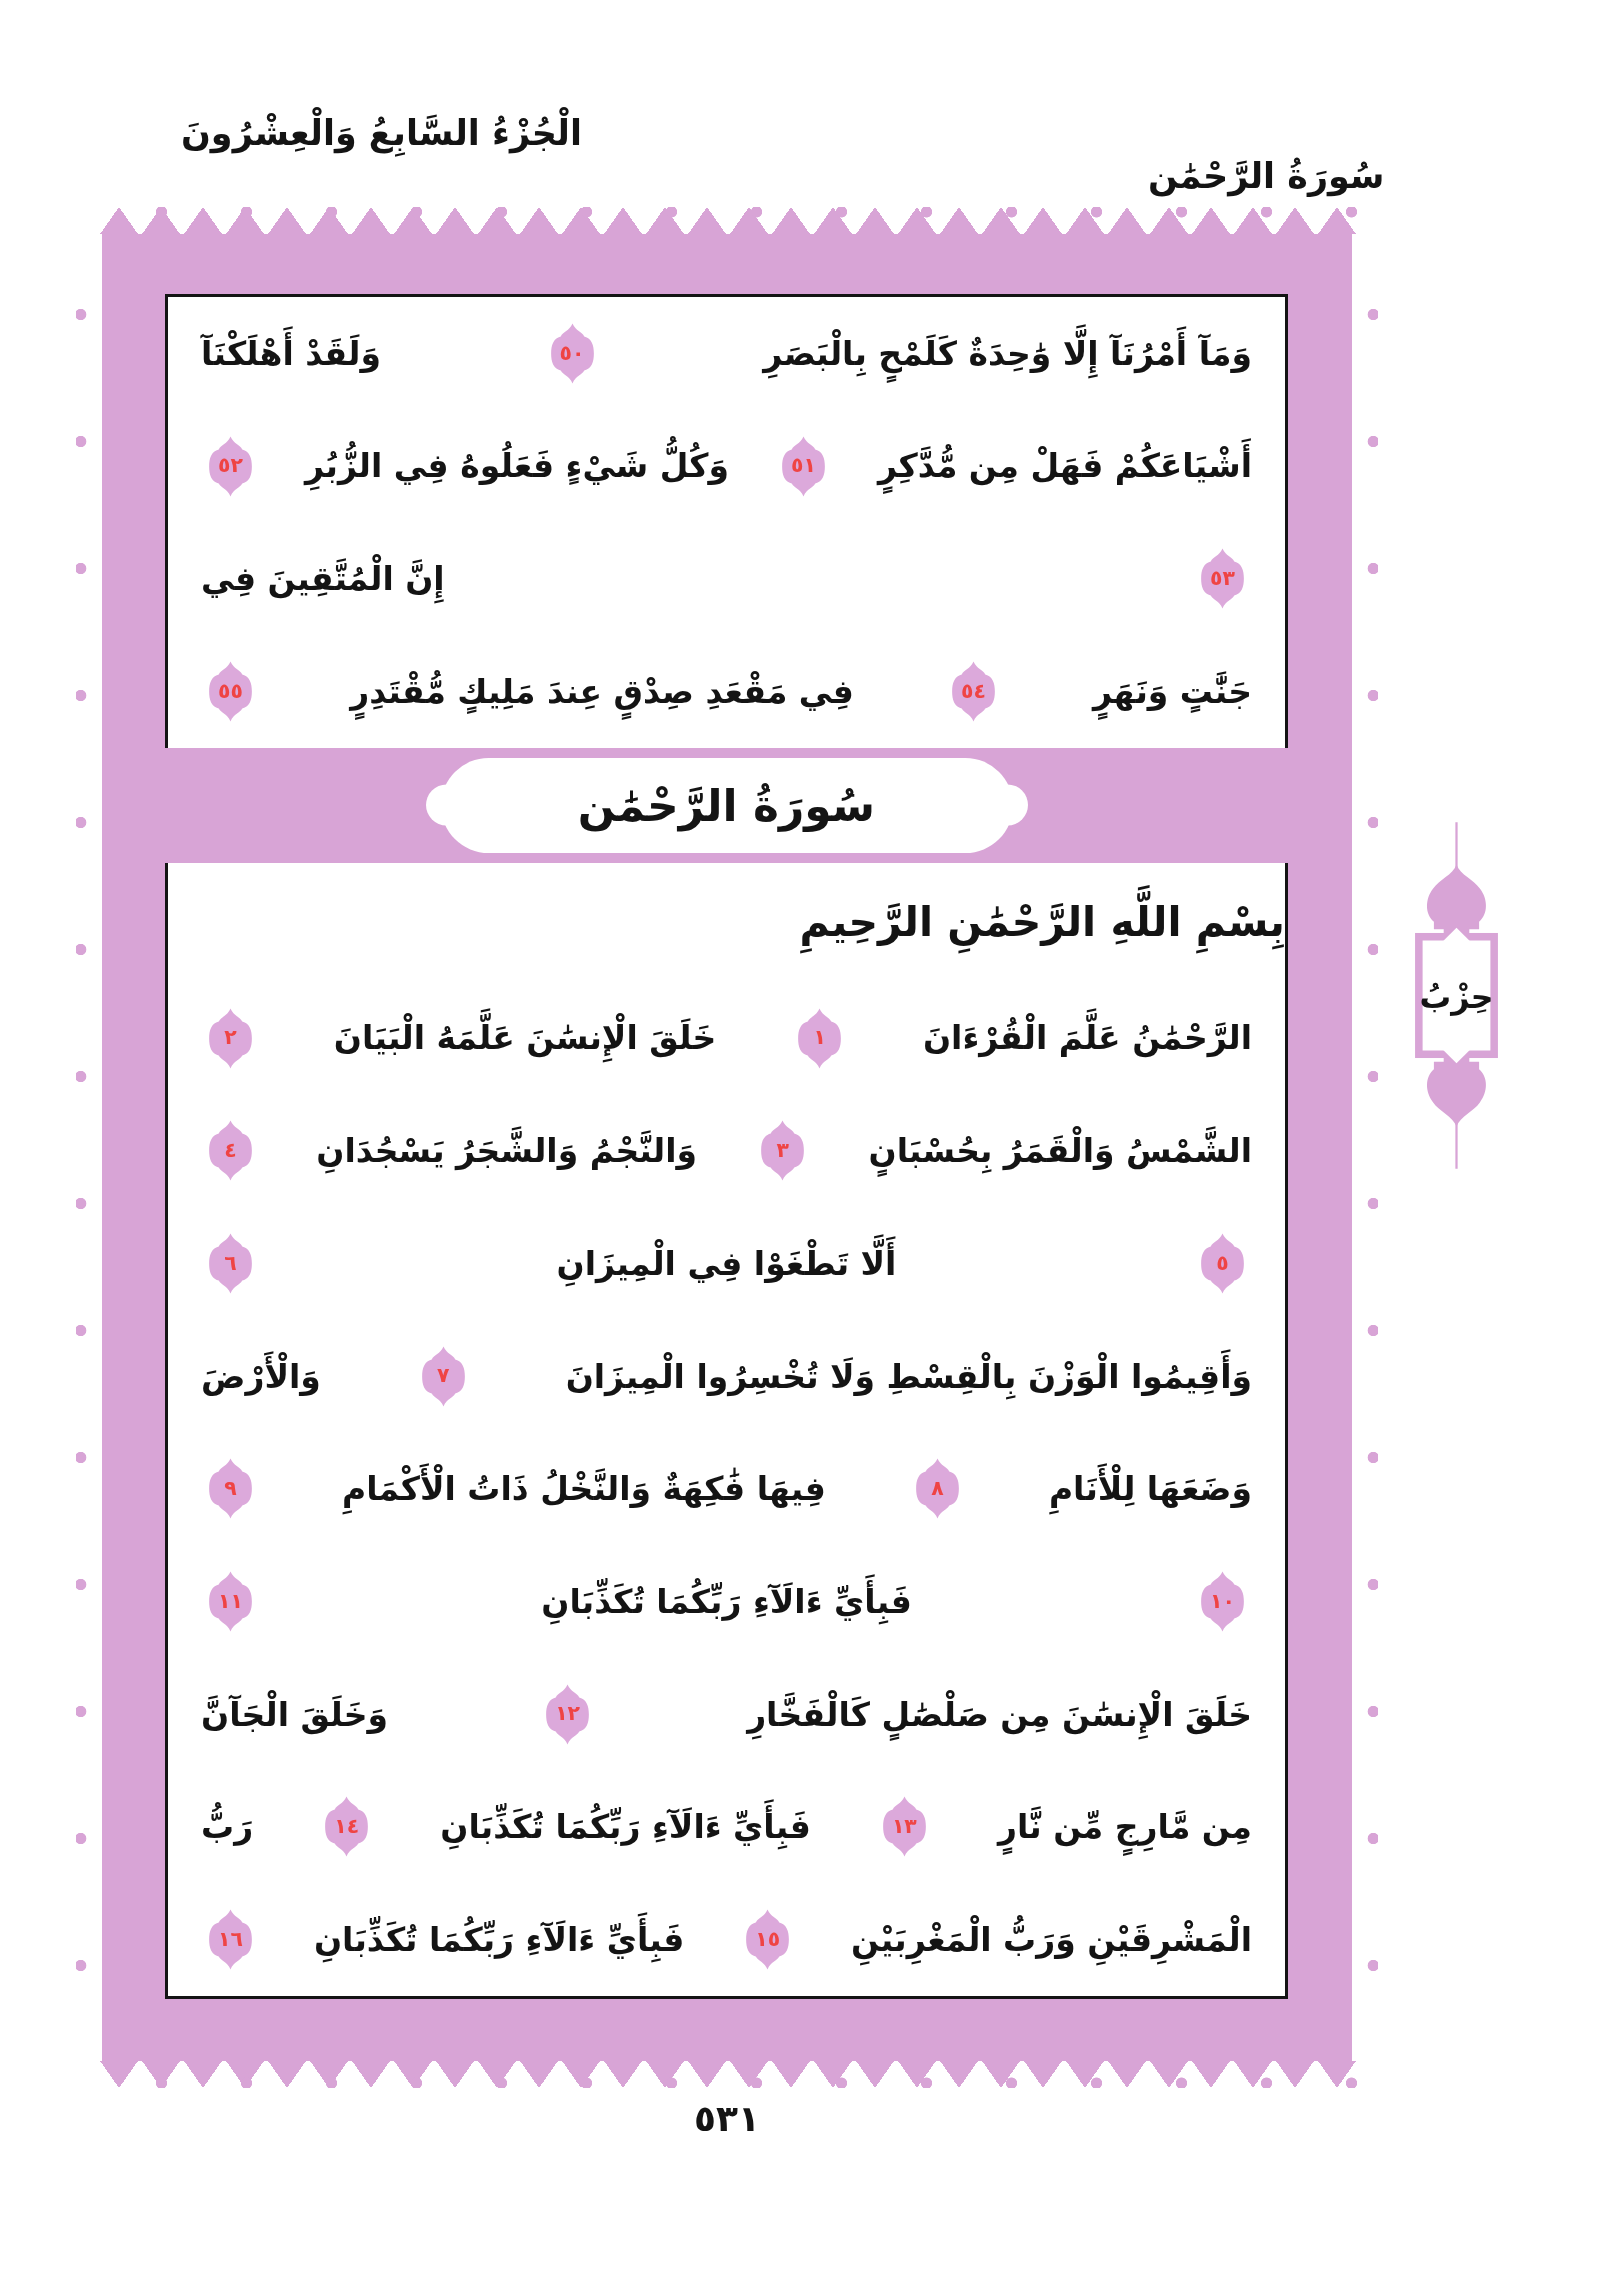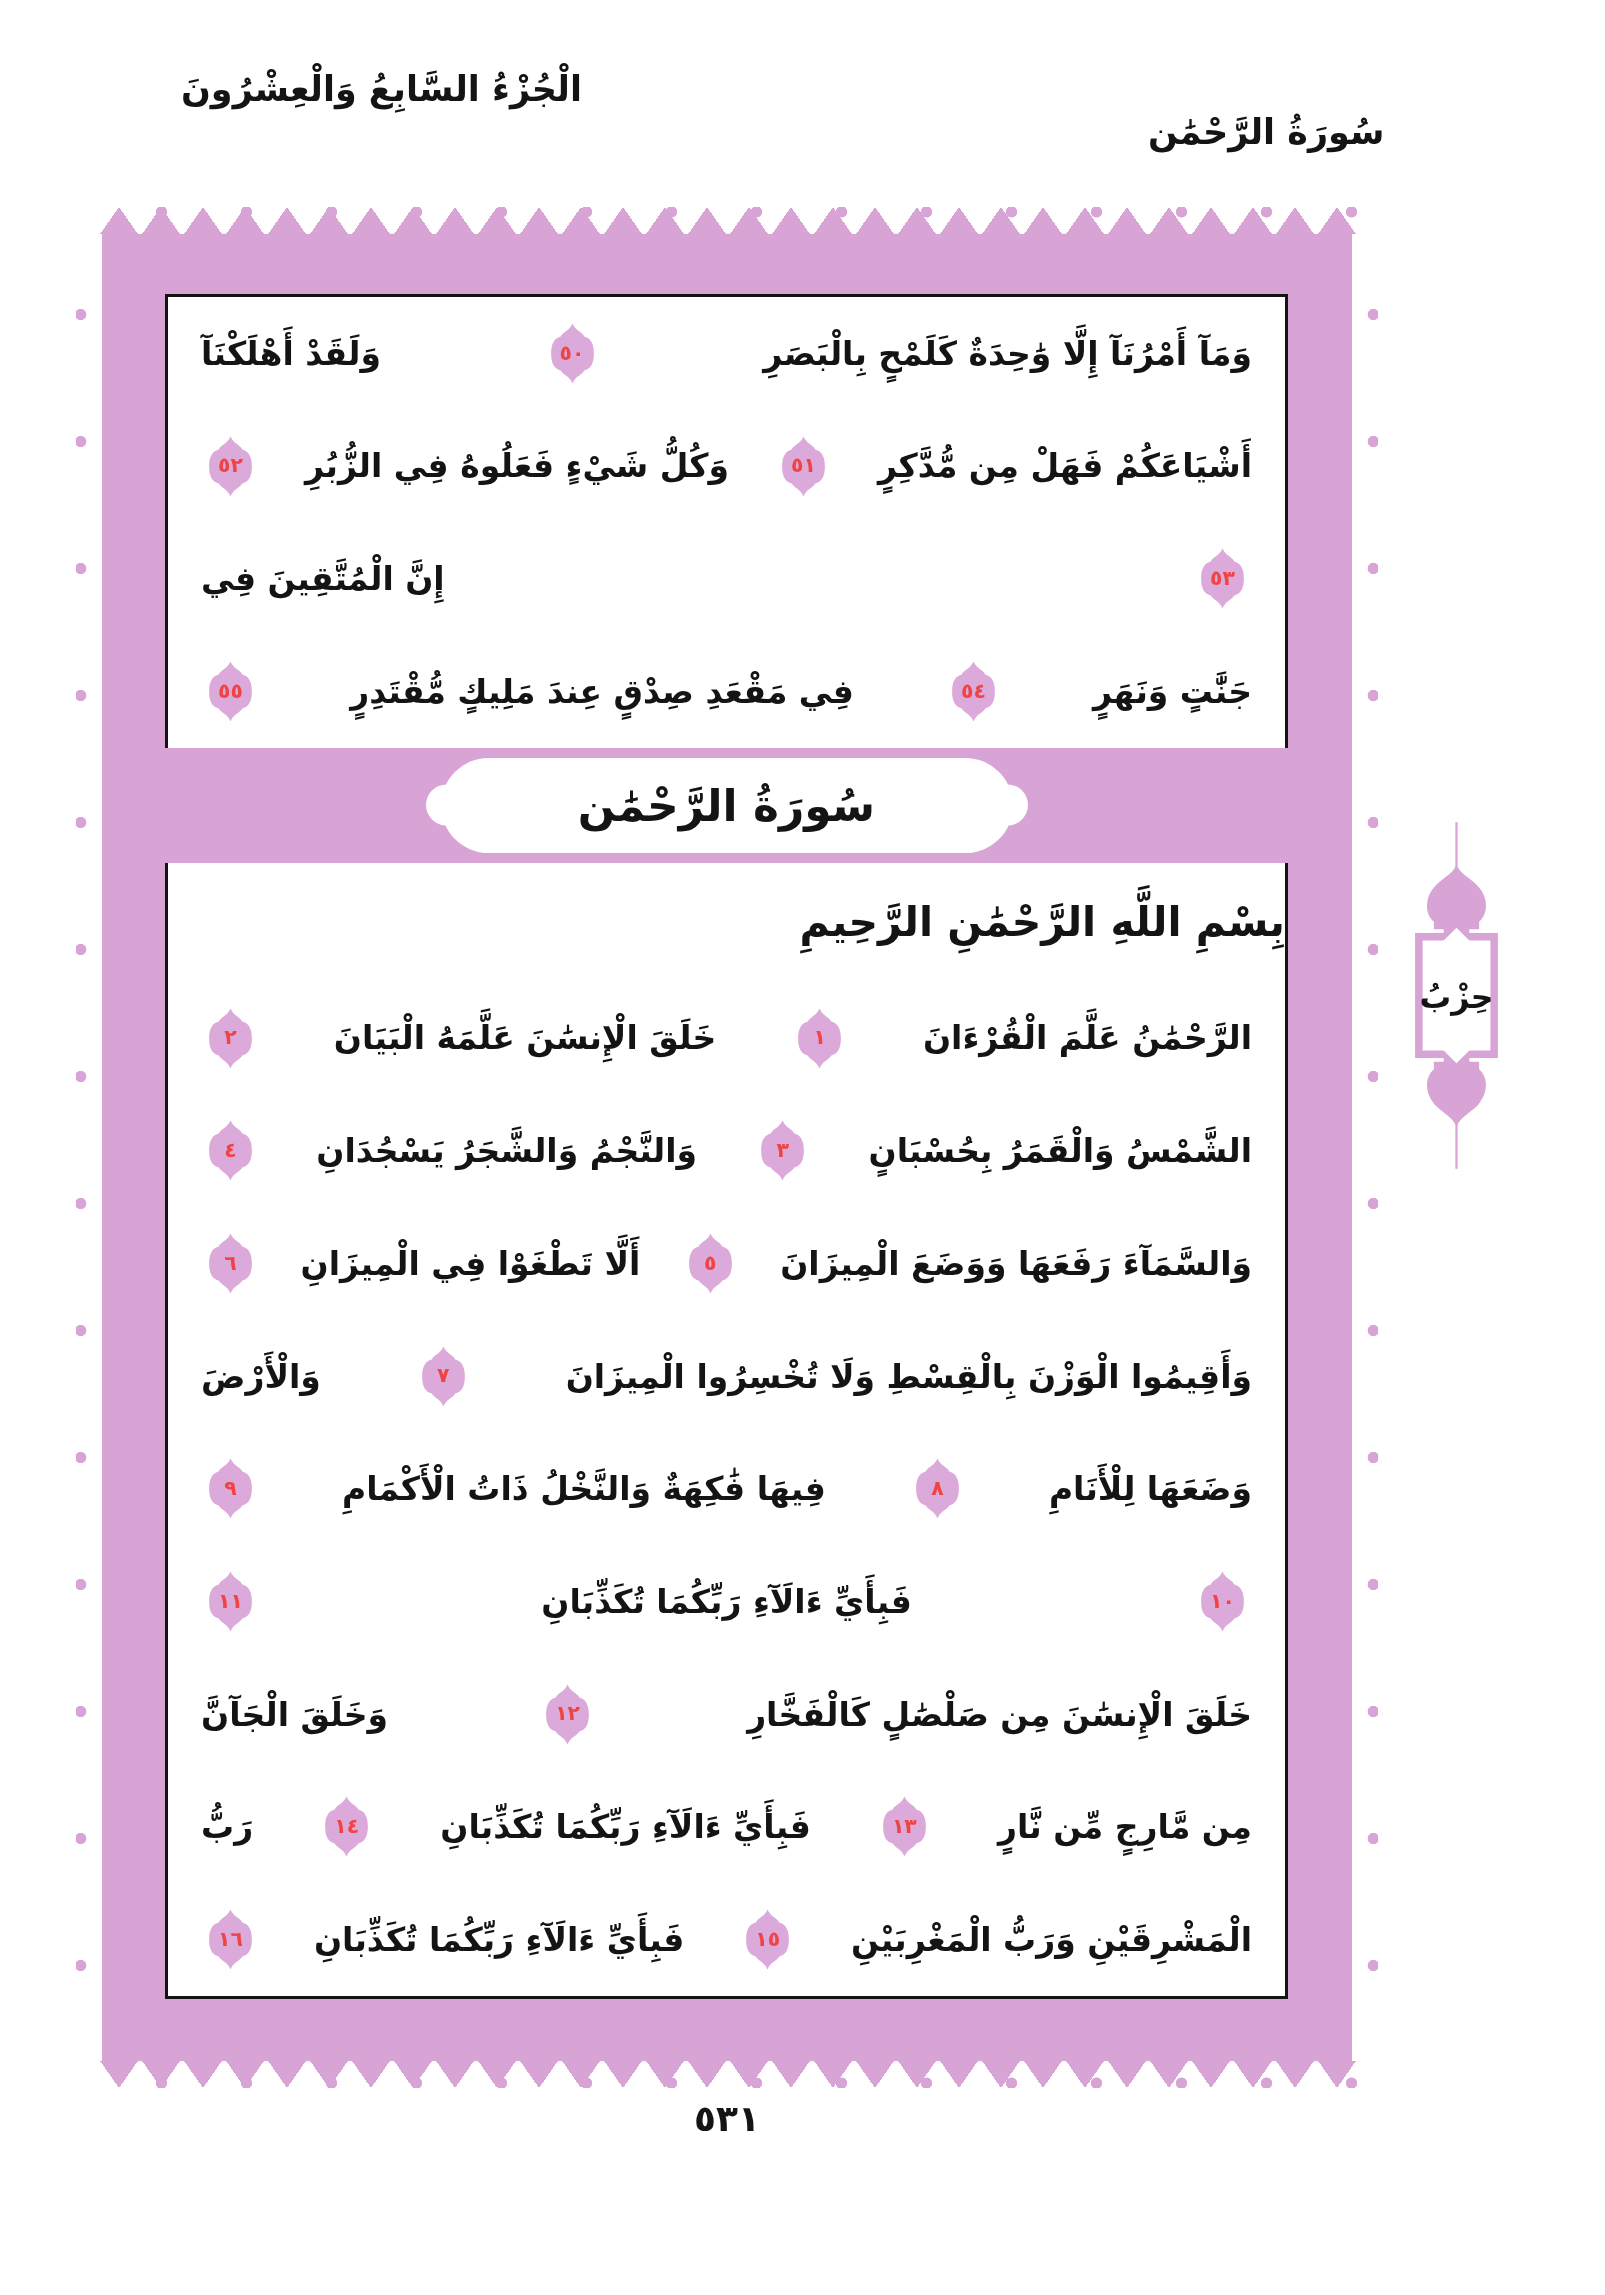--- a/index.html
+++ b/index.html
@@ -1,21 +1,21 @@
 <!DOCTYPE html>
 <html lang="ar" style="font-size:12px"><head>
 <meta charset="utf-8">
 <style>
   html,body{margin:0;padding:0;background:#ffffff;}
   .page{
     position:relative; width:1605px; height:2295px; background:#fff;
     font-family:"DejaVu Sans", sans-serif; color:#141414; overflow:hidden;
   }
   
-  .hdr{position:absolute; direction:rtl; font-size:35px; font-weight:700; white-space:nowrap;}
+  .hdr{position:absolute; direction:rtl; font-size:35px; font-weight:700; white-space:nowrap;margin-top:44px;}
   .hdr-left{left:181px; top:69px;}
   .hdr-right{left:1148px; top:112px;}
   
   .band-box{position:absolute; left:102px; top:234px; width:1250px; height:1827px; background:#d8a4d6;}
   .zz{position:absolute;}
   .zz-top{left:-4.5px; right:-4.5px; bottom:100%; height:27px;
     background:
       radial-gradient(circle at 50% 18%, #d8a4d6 0 5.3px, rgba(0,0,0,0) 6px) 21px 0 / 85px 27px repeat-x,
       conic-gradient(from 145deg at 50% 0%, #d8a4d6 0 70deg, rgba(0,0,0,0) 0) 0 0 / 42px 27px repeat-x;}
   .zz-bottom{left:-4.5px; right:-4.5px; top:100%; height:27px;
@@ -181,21 +181,20 @@
             </span>
             <span class="qtext">وَالنَّجْمُ وَالشَّجَرُ يَسْجُدَانِ</span>
             <span class="ayah">
               <svg viewBox="0 0 44 58">
                 <path fill="#dca9db" d="M22 1 C25 8,31 9,33 13 C40 15,42 21,42 29 C42 37,40 43,33 45 C31 49,25 50,22 57 C19 50,13 49,11 45 C4 43,2 37,2 29 C2 21,4 15,11 13 C13 9,19 8,22 1 Z"></path>
               </svg>
               <span class="num">٤</span>
             </span>
           </div>
           <div class="qline">
-            <span class="qtext">وَالسَّمَآءَ رَفَعَهَا وَوَضَعَ الْمِيزَانَ</span>
             <span class="ayah">
               <svg viewBox="0 0 44 58">
                 <path fill="#dca9db" d="M22 1 C25 8,31 9,33 13 C40 15,42 21,42 29 C42 37,40 43,33 45 C31 49,25 50,22 57 C19 50,13 49,11 45 C4 43,2 37,2 29 C2 21,4 15,11 13 C13 9,19 8,22 1 Z"></path>
               </svg>
               <span class="num">٥</span>
             </span>
             <span class="qtext">أَلَّا تَطْغَوْا فِي الْمِيزَانِ</span>
             <span class="ayah">
               <svg viewBox="0 0 44 58">
                 <path fill="#dca9db" d="M22 1 C25 8,31 9,33 13 C40 15,42 21,42 29 C42 37,40 43,33 45 C31 49,25 50,22 57 C19 50,13 49,11 45 C4 43,2 37,2 29 C2 21,4 15,11 13 C13 9,19 8,22 1 Z"></path>

